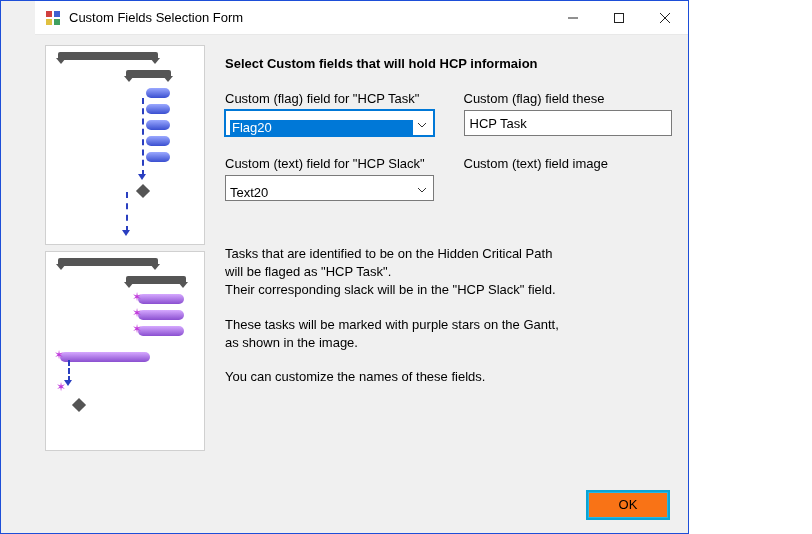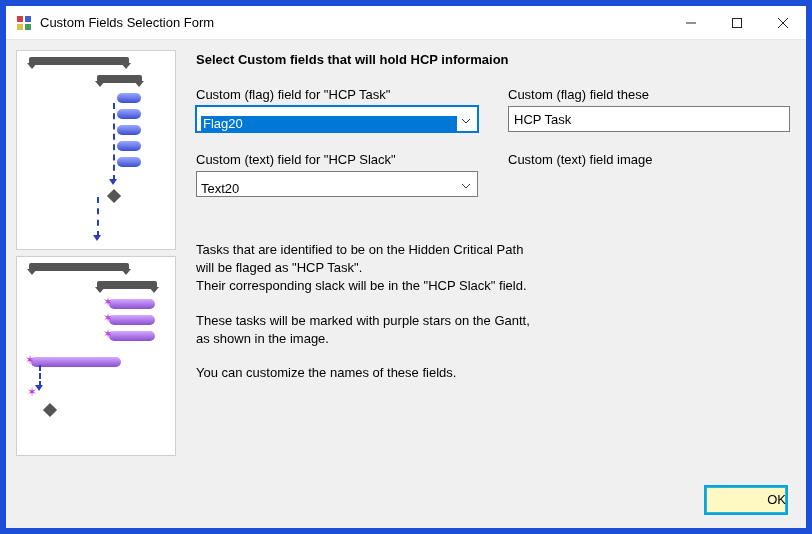--- a/index.html
+++ b/index.html
@@ -4,26 +4,27 @@
 <style>
   * { box-sizing: border-box; }
   body {
     margin: 0;
     font-family: "Segoe UI", Tahoma, sans-serif;
     font-size: 13px;
     background: #fff;
     color: #000;
   }
   .window {
-    width: 812px;
+    width: 689px;
     height: 534px;
-    border: 6px solid #1d4ed8;
+    border: 1px solid #1d4ed8;
     background: #f0f0f0;
     display: flex;
     flex-direction: column;
+    padding-left: 34px;
   }
   
   .titlebar {
     height: 34px;
     background: #fff;
     display: flex;
     align-items: center;
     border-bottom: 1px solid #e8e8e8;
   }
   .titlebar .icon-app {
@@ -61,21 +62,21 @@
     border: 1px solid #d0d0d0;
     height: 200px;
     position: relative;
   }
   .right-col {
     flex: 1;
     padding-left: 10px;
   }
   .heading {
     font-weight: bold;
-    margin: 2px 0 20px 0;
+    margin: 11px 0 20px 0;
     font-size: 13px;
   }
   .row {
     display: flex;
     gap: 30px;
     margin-bottom: 20px;
   }
   .field-block { flex: 1; }
   .lbl {
     font-size: 13px;
@@ -123,26 +124,26 @@
   
   .footer {
     height: 56px;
     display: flex;
     justify-content: flex-end;
     align-items: center;
     padding-right: 18px;
   }
   .okbtn {
     width: 84px; height: 30px;
-    background: #fef9c3;
+    background: #f97316;
     border: 2px solid #0aa4d6;
     box-shadow: inset 0 0 0 1px #26b7e6;
     font-size: 13px;
     cursor: pointer;
-    text-align: right;
+    text-align: center;
     line-height: 26px;
   }
   
   .g-sum { position:absolute; height:8px; background:#555; border-radius:2px; }
   .g-sum:before,.g-sum:after{content:"";position:absolute;top:6px;width:0;height:0;border-left:5px solid transparent;border-right:5px solid transparent;border-top:6px solid #555;}
   .g-sum:before{left:-2px;} .g-sum:after{right:-2px;}
   .g-task{position:absolute;height:10px;background:linear-gradient(#9aa8ff,#3a4fd0);border-radius:5px;}
   .g-task.hcp{background:linear-gradient(#d5a8ff,#8a4fd0);}
   .g-star{position:absolute;color:#c03bdc;font-size:12px;line-height:10px;}
   .g-mile{position:absolute;width:10px;height:10px;background:#555;transform:rotate(45deg);}

